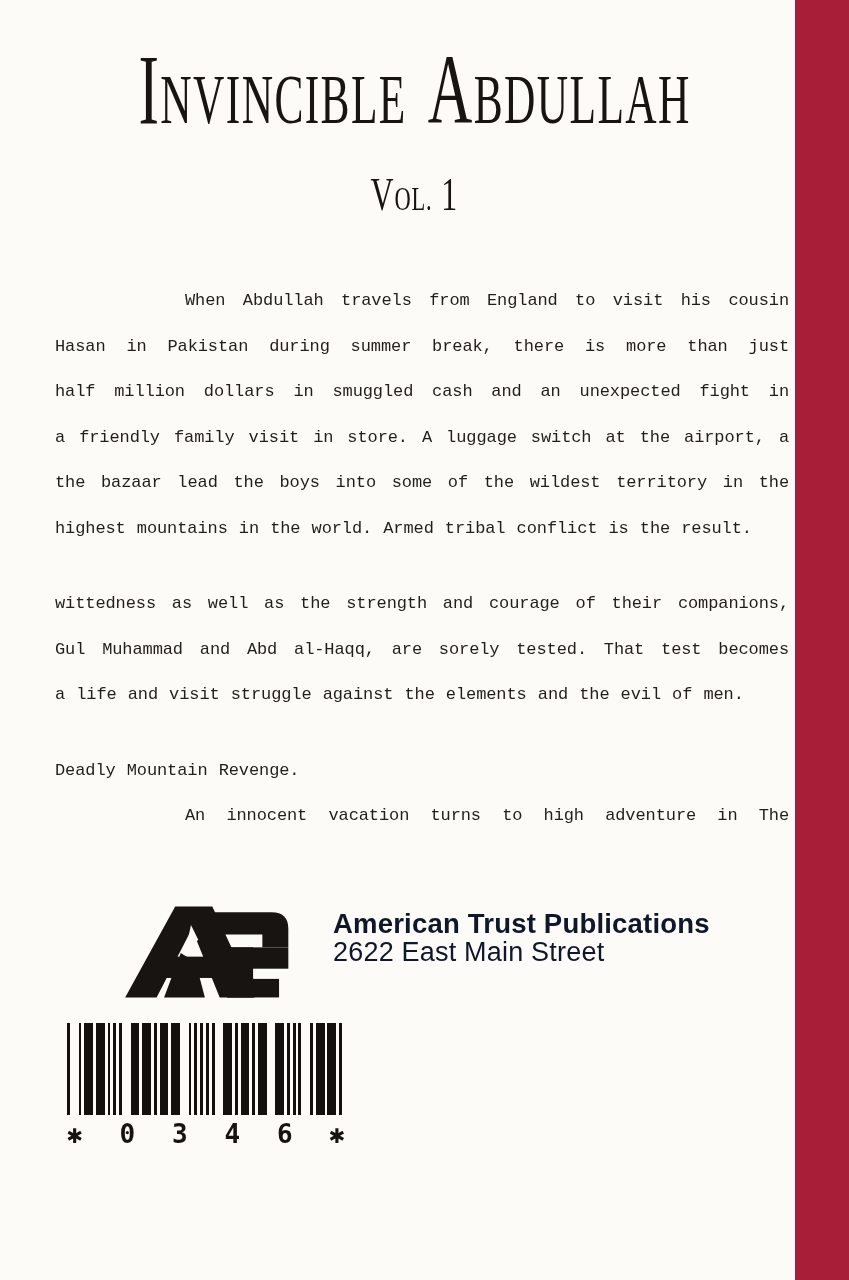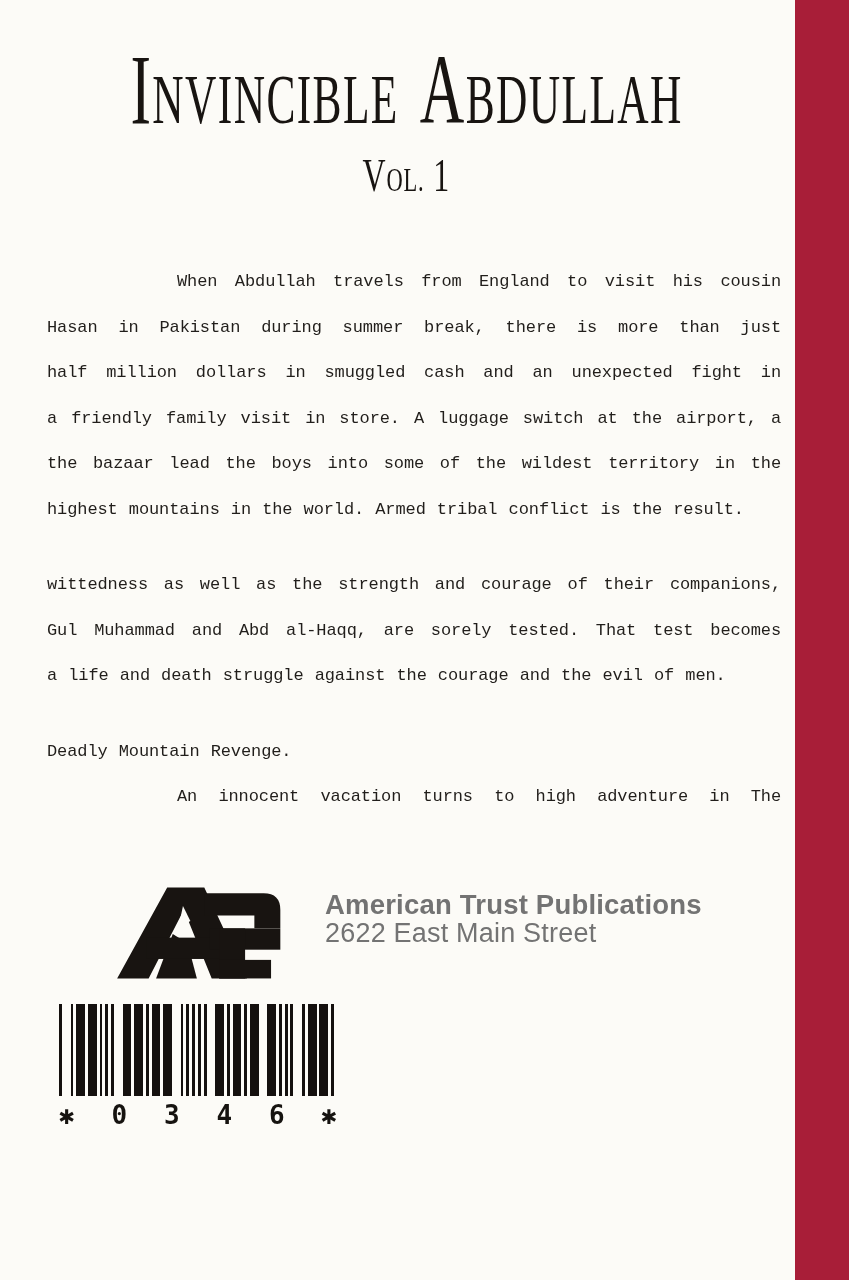--- a/index.html
+++ b/index.html
@@ -9,33 +9,33 @@
     background:#fcfbf7;
     overflow:hidden;
     font-family:"Liberation Serif", serif;
     color:#1e1b18;
   }
   .stripe{
     position:absolute;top:0;right:0;width:54px;height:100%;
     background:#a81e38;
   }
   .content{
-    position:absolute;top:0;left:9px;width:795px;height:100%;
+    position:absolute;top:0;left:17px;width:795px;height:100%;
   }
 
   
   .hwrap{width:795px;text-align:center;overflow:visible;}
   .hinner{display:inline-block;white-space:nowrap;}
   .tw{display:inline-block;text-transform:uppercase;color:#181411;}
   .tw::first-letter{font-size:1.42em;}
   .title-row{margin-top:50px;height:86px;line-height:86px;}
   .title-row .hinner{transform:scale(0.70,1.12);transform-origin:50% 60%;}
   .title-row .tw{font-size:62px;letter-spacing:2px;}
   .title-row .tw + .tw{margin-left:30px;}
-  .vol-row{margin-top:17px;height:48px;line-height:48px;}
+  .vol-row{margin-top:36px;height:48px;line-height:48px;}
   .vol-row .hinner{transform:scale(0.75,1.10);transform-origin:50% 60%;}
   .vol-row .tw{font-size:30px;letter-spacing:1px;}
   .vol-row .tw + .tw{margin-left:12px;}
   .sub-row{margin-top:44px;height:50px;line-height:50px;}
   .sub-row .hinner{transform:scale(0.60,1.10);transform-origin:50% 60%;}
   .sub-row .tw{font-size:31px;letter-spacing:1.5px;}
   .sub-row .tw + .tw{margin-left:18px;}
 
   
   .synopsis{margin:58px 0 0 38px;width:734px;color:#211e1b;}
@@ -48,21 +48,21 @@
   .bl.first{text-indent:130px;}
   .para:last-child{margin-bottom:0;}
 
   
   .publisher{
     display:flex;align-items:flex-start;
     margin:62px 0 0 106px;
     font-family:"Liberation Sans", sans-serif;
   }
   .logo{width:186px;height:102px;flex:0 0 auto;}
-  .pubtext{margin-left:24px;padding-top:8px;color:#737373;}
+  .pubtext{margin-left:24px;padding-top:8px;color:#0f172a;}
   .pub-name{font-size:27.5px;font-weight:bold;line-height:29px;letter-spacing:0.2px;}
   .pub-line{font-size:27px;line-height:29px;letter-spacing:0.2px;}
 
   
   .barcode{margin:20px 0 0 50px;width:278px;}
   .bars{height:92px;font-size:0;white-space:nowrap;}
   .bars span{display:inline-block;height:100%;}
   .bc-digits{
     margin-top:4px;display:flex;justify-content:space-between;
     font-family:"DejaVu Sans Mono", monospace;
@@ -95,21 +95,21 @@
         <div class="bl first fill">When Abdullah travels from England to visit his cousin</div>
         <div class="bl fill">Hasan in Pakistan during summer break, there is more than just</div>
         <div class="bl fill">half million dollars in smuggled cash and an unexpected fight in</div>
         <div class="bl fill">a friendly family visit in store. A luggage switch at the airport, a</div>
         <div class="bl fill">the bazaar lead the boys into some of the wildest territory in the</div>
         <div class="bl">highest mountains in the world. Armed tribal conflict is the result.</div>
       </div>
       <div class="para">
         <div class="bl fill">wittedness as well as the strength and courage of their companions,</div>
         <div class="bl fill">Gul Muhammad and Abd al-Haqq, are sorely tested. That test becomes</div>
-        <div class="bl">a life and death struggle against the courage and the evil of men.</div>
+        <div class="bl">a life and visit struggle against the elements and the evil of men.</div>
       </div>
       <div class="para">
         <div class="bl">Deadly Mountain Revenge.</div>
         <div class="bl first fill">An innocent vacation turns to high adventure in The</div>
       </div>
     </div>
 
     <div class="publisher">
       <svg class="logo" viewBox="0 0 200 110" aria-hidden="true">
         <g fill="#181411">

